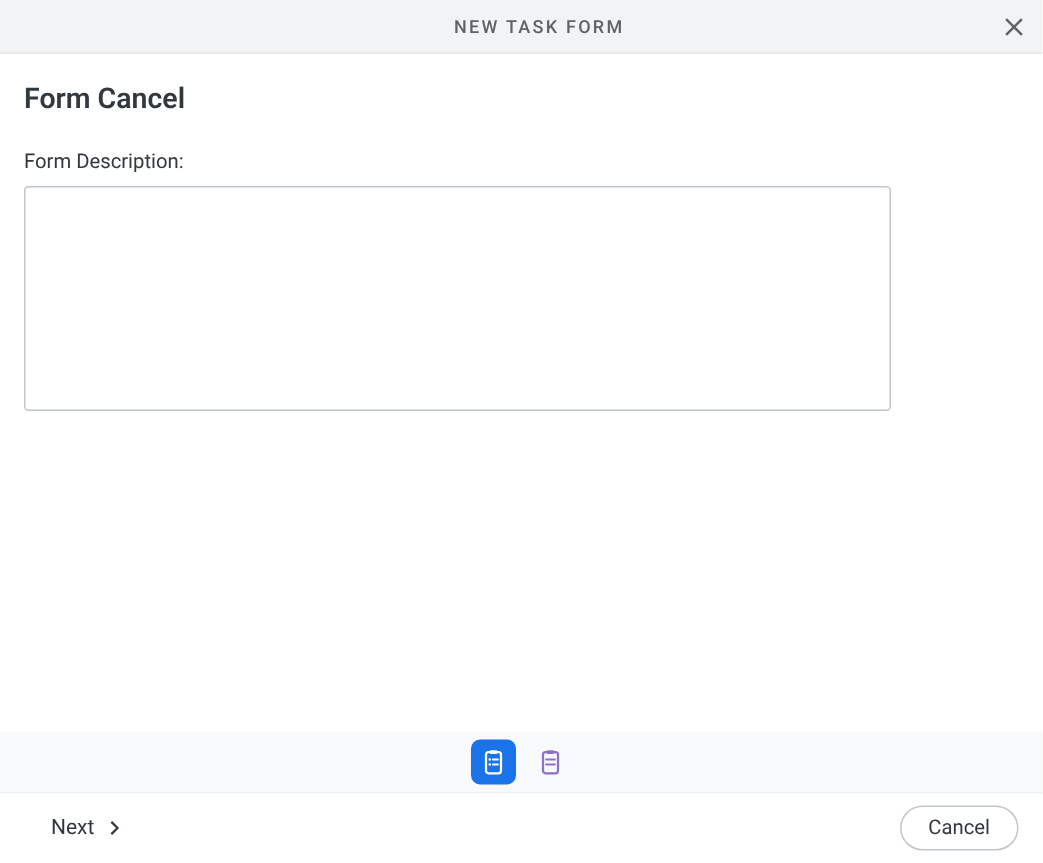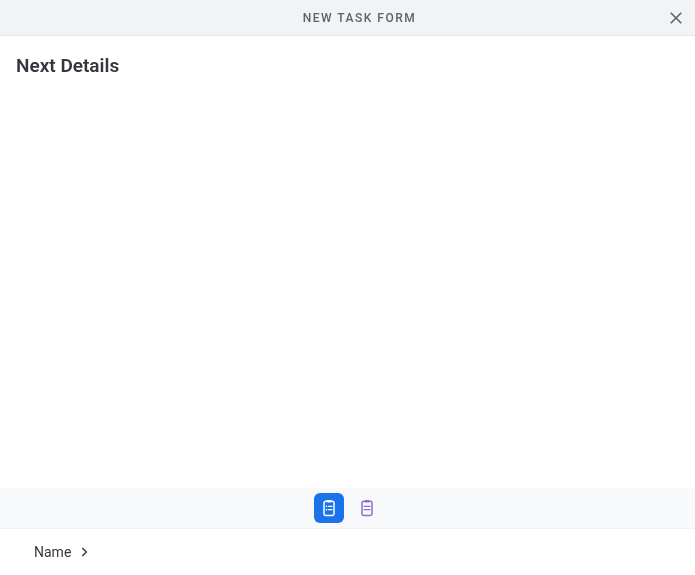--- a/index.html
+++ b/index.html
@@ -153,23 +153,29 @@
   <span class="header-title">NEW TASK FORM</span>
   <span class="close-btn">
     <svg width="18" height="18" viewBox="0 0 24 24" fill="none" stroke="#5f6368" stroke-width="2.2">
       <line x1="5" y1="5" x2="19" y2="19"></line>
       <line x1="19" y1="5" x2="5" y2="19"></line>
     </svg>
   </span>
 </div>
 
 <div class="content">
-  <h2 class="section-title">Next Details</h2>
-
-
+  <h2 class="section-title">Form Cancel</h2>
+
+
+  <div class="form-group">
+    <label class="form-label">Form Description:</label>
+    <div>
+      <textarea class="textarea-input" style=""></textarea>
+    </div>
+  </div>
 </div>
 
 <div class="step-bar">
   <div class="step-icon active">
     <svg width="20" height="20" viewBox="0 0 24 24" fill="none">
       <rect x="6" y="4" width="12" height="17" rx="2" stroke="#ffffff" stroke-width="1.8" fill="none"></rect>
       <rect x="9" y="2.5" width="6" height="3" rx="1" fill="#ffffff"></rect>
       <circle cx="9" cy="10" r="1" fill="#ffffff"></circle>
       <line x1="11.5" y1="10" x2="15.5" y2="10" stroke="#ffffff" stroke-width="1.6" stroke-linecap="round"></line>
       <circle cx="9" cy="14" r="1" fill="#ffffff"></circle>
@@ -181,18 +187,19 @@
       <rect x="6" y="4" width="12" height="17" rx="2" stroke="#8e6fc9" stroke-width="1.8" fill="none"></rect>
       <rect x="9" y="2.5" width="6" height="3" rx="1" fill="#8e6fc9"></rect>
       <line x1="8.5" y1="10" x2="15.5" y2="10" stroke="#8e6fc9" stroke-width="1.6" stroke-linecap="round"></line>
       <line x1="8.5" y1="14" x2="15.5" y2="14" stroke="#8e6fc9" stroke-width="1.6" stroke-linecap="round"></line>
     </svg>
   </div>
 </div>
 
 <div class="footer">
   <div class="next-btn">
-    <span>Name</span>
+    <span>Next</span>
     <svg width="14" height="14" viewBox="0 0 24 24" fill="none" stroke="#33383e" stroke-width="2.5">
       <polyline points="9 5 16 12 9 19"></polyline>
     </svg>
   </div>
+  <button class="cancel-btn">Cancel</button>
 </div>
 
 </body></html>

